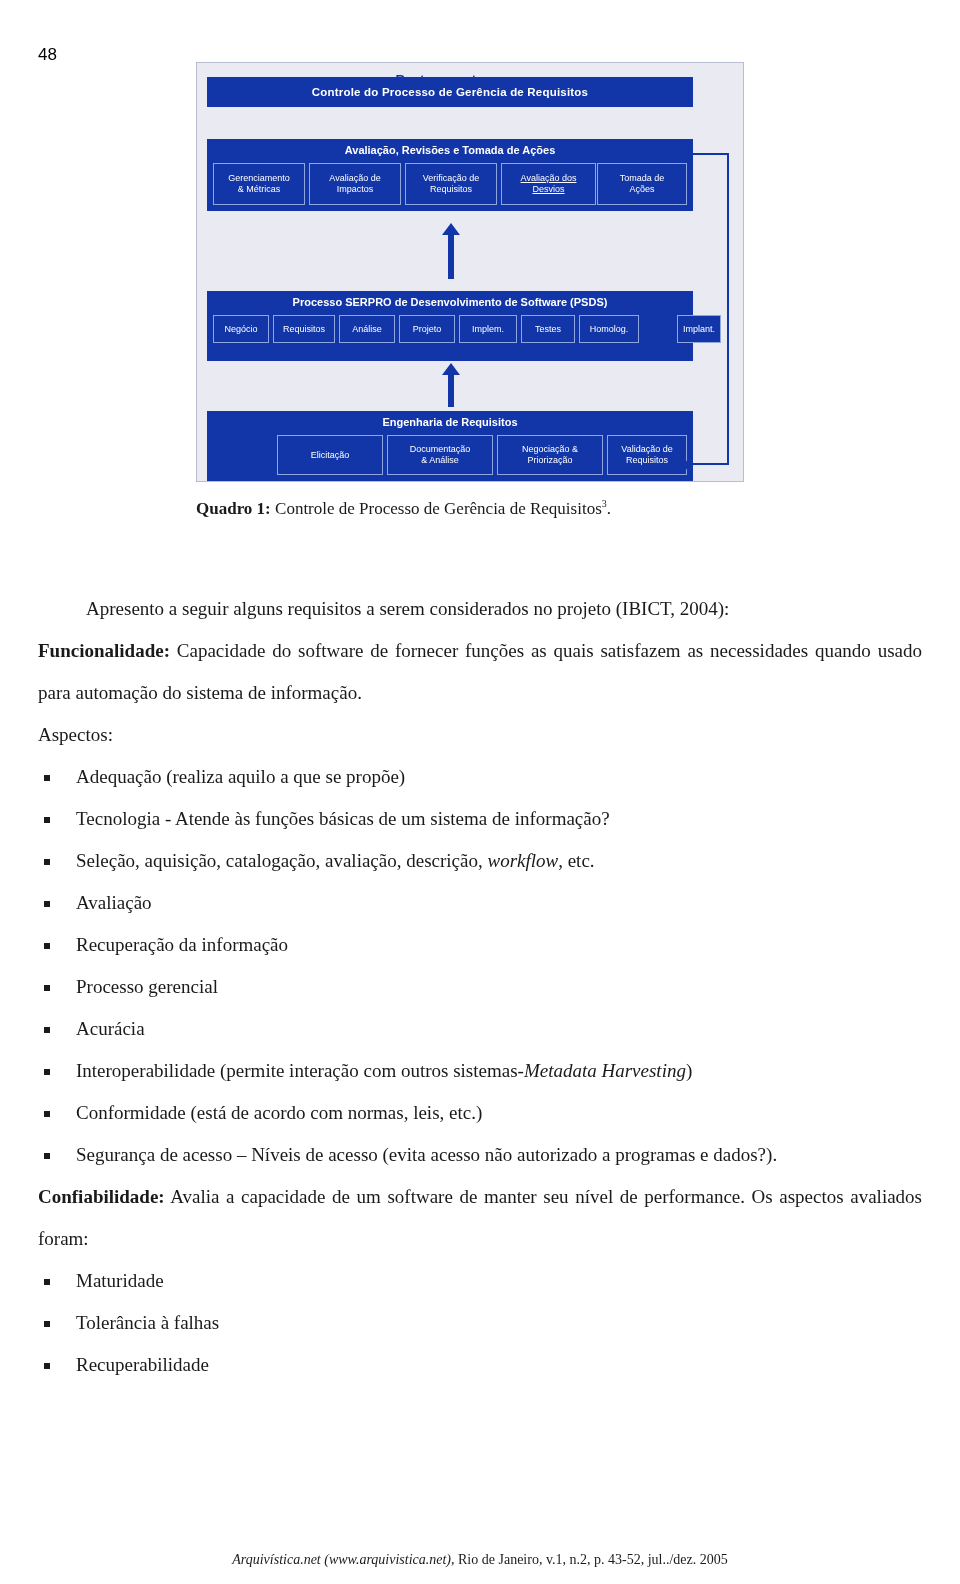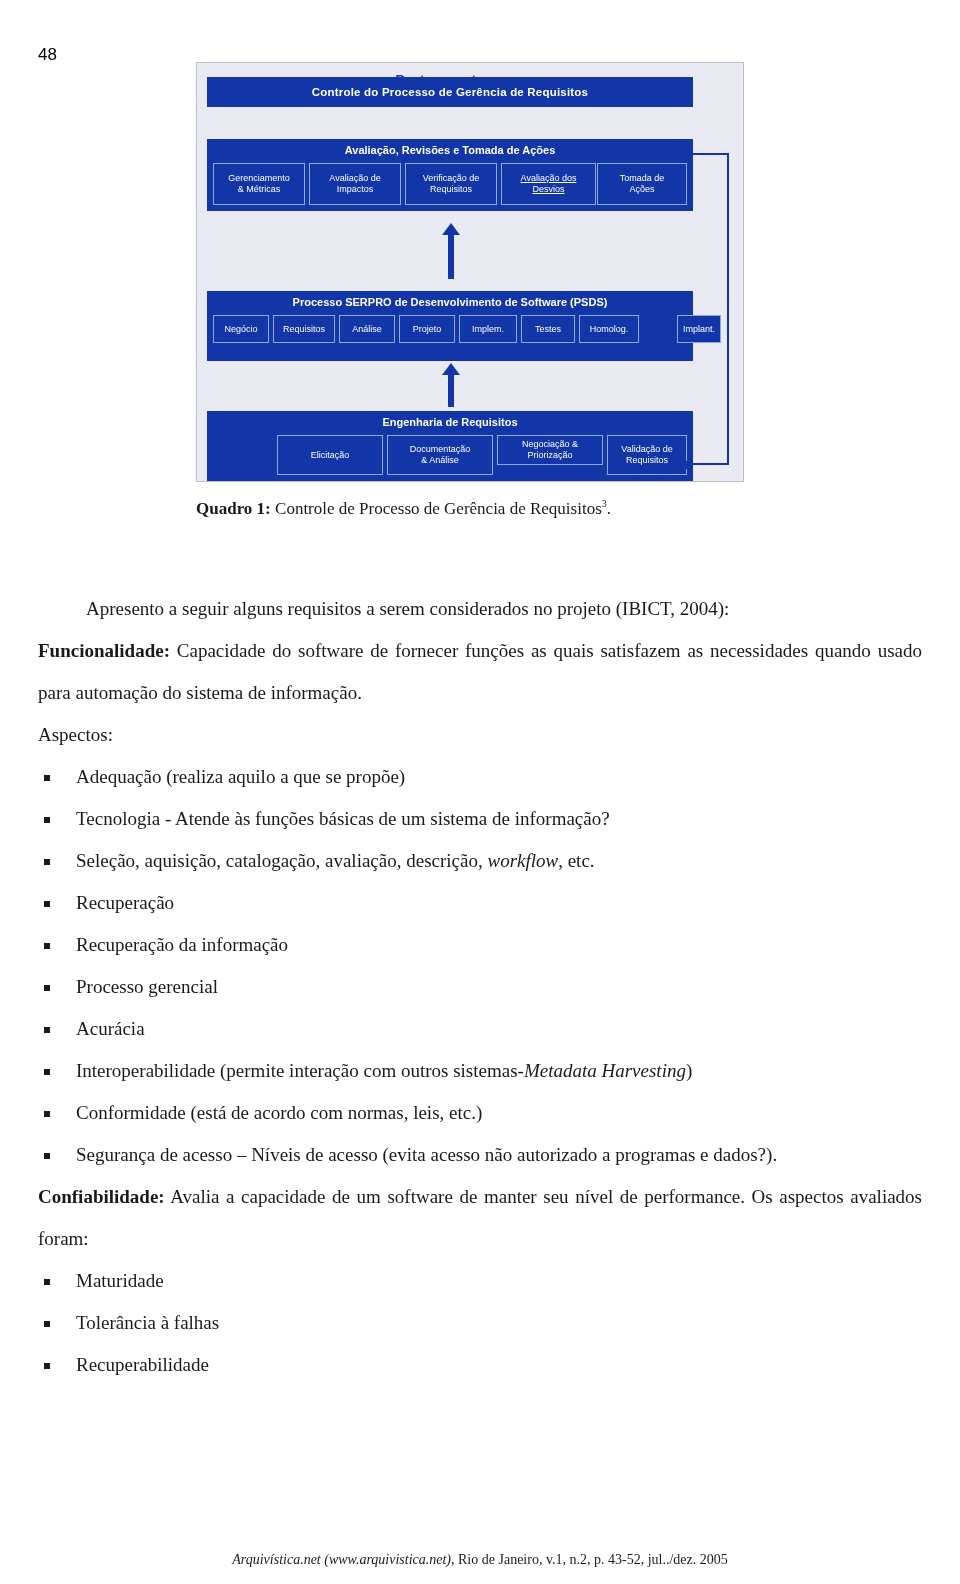--- a/index.html
+++ b/index.html
@@ -271,21 +271,21 @@
 
       <div class="band blockC">
         <div class="blockC-title">Engenharia de Requisitos</div>
         <div class="cell" style="left:70px;  top:24px; width:106px; height:40px;">
             <span style="white-space:pre-line">Elicitação</span>
           </div>
         <div class="cell" style="left:180px; top:24px; width:106px; height:40px;">
             <span style="white-space:pre-line">Documentação
 &amp; Análise</span>
           </div>
-        <div class="cell" style="left:290px; top:24px; width:106px; height:30px;">
+        <div class="cell" style="left:290px; top:24px; width:106px; height:40px;">
             <span style="white-space:pre-line">Negociação &amp;
 Priorização</span>
           </div>
         <div class="cell" style="left:400px; top:24px; width:80px; height:40px;">
             <span style="white-space:pre-line">Validação de
 Requisitos</span>
           </div>
       </div>
 
       <div class="right-line" style="left:496px; top:90px; width:36px; height:312px;"></div>
@@ -303,21 +303,21 @@
     <p class="p-just indent">Apresento a seguir alguns requisitos a serem considerados no projeto (IBICT, 2004):</p>
 
     <p class="p-just"><span class="u">Funcionalidade:</span><span> Capacidade do software de fornecer funções as quais satisfazem as necessidades quando usado para automação do sistema de informação.</span></p>
 
     <p class="aspectos">Aspectos:</p>
 
     <ul class="bullets">
       <li><span class="li-wrap"><span>Adequação (realiza aquilo a que se propõe)</span></span></li>
       <li><span class="li-wrap"><span>Tecnologia - Atende às funções básicas de um sistema de informação?</span></span></li>
       <li><span class="li-wrap"><span>Seleção, aquisição, catalogação, avaliação, descrição, </span><span style="font-style: italic;">workflow</span><span>, etc.</span></span></li>
-      <li><span class="li-wrap"><span>Recuperação</span></span></li>
+      <li><span class="li-wrap"><span>Avaliação</span></span></li>
       <li><span class="li-wrap"><span>Recuperação da informação</span></span></li>
       <li><span class="li-wrap"><span>Processo gerencial</span></span></li>
       <li><span class="li-wrap"><span>Acurácia</span></span></li>
       <li><span class="li-wrap"><span>Interoperabilidade (permite interação com outros sistemas-</span><span style="font-style: italic;">Metadata Harvesting</span><span>)</span></span></li>
       <li><span class="li-wrap"><span>Conformidade (está de acordo com normas, leis, etc.)</span></span></li>
       <li>
           <span class="li-wrap p-just" style="display:block;"><span>Segurança de acesso – Níveis de acesso (evita acesso não autorizado a programas e dados?).</span></span>
         </li>
     </ul>
 

